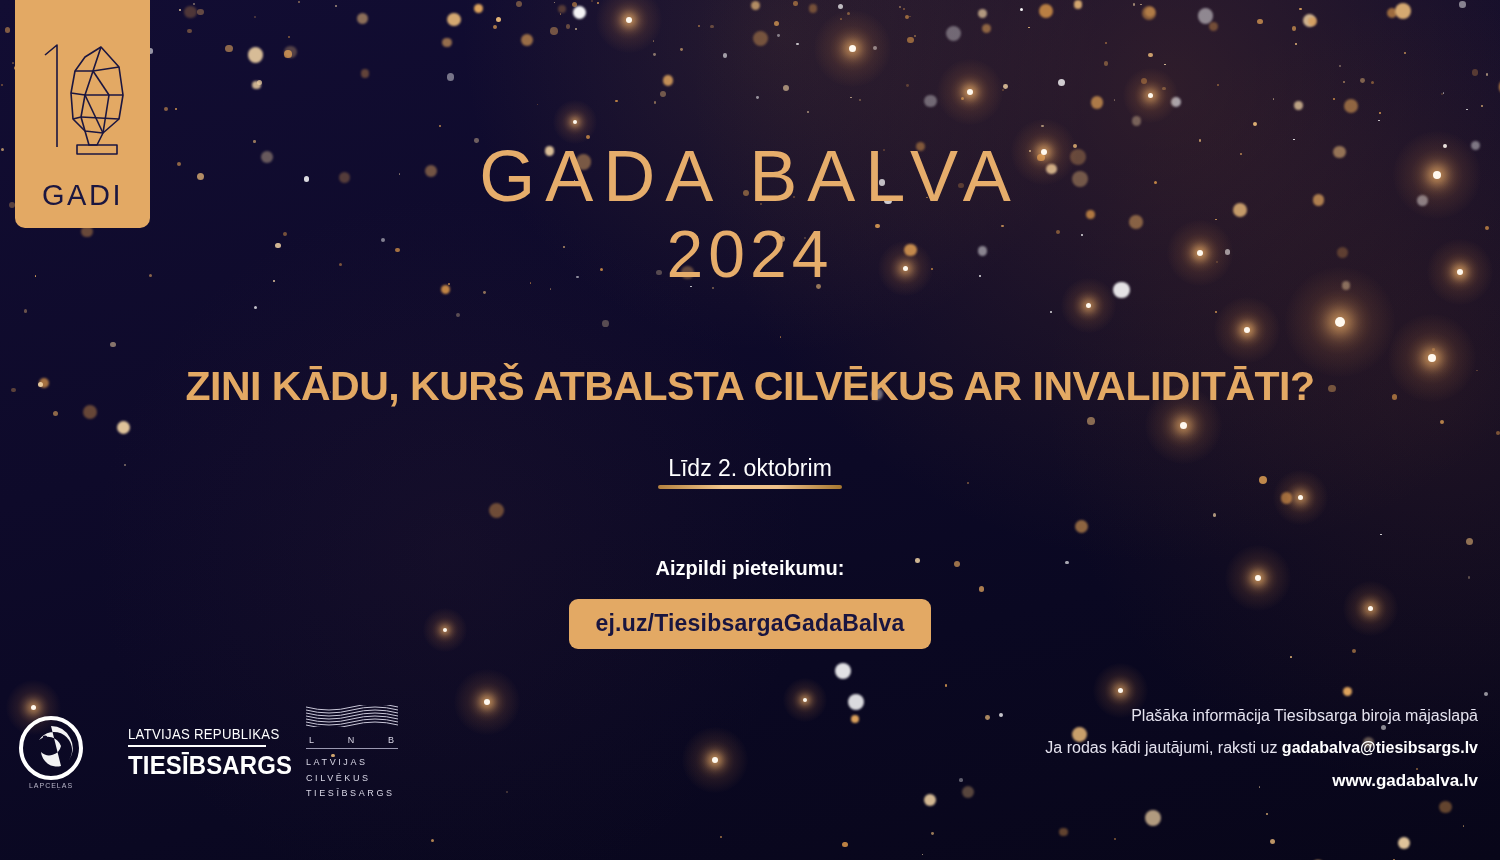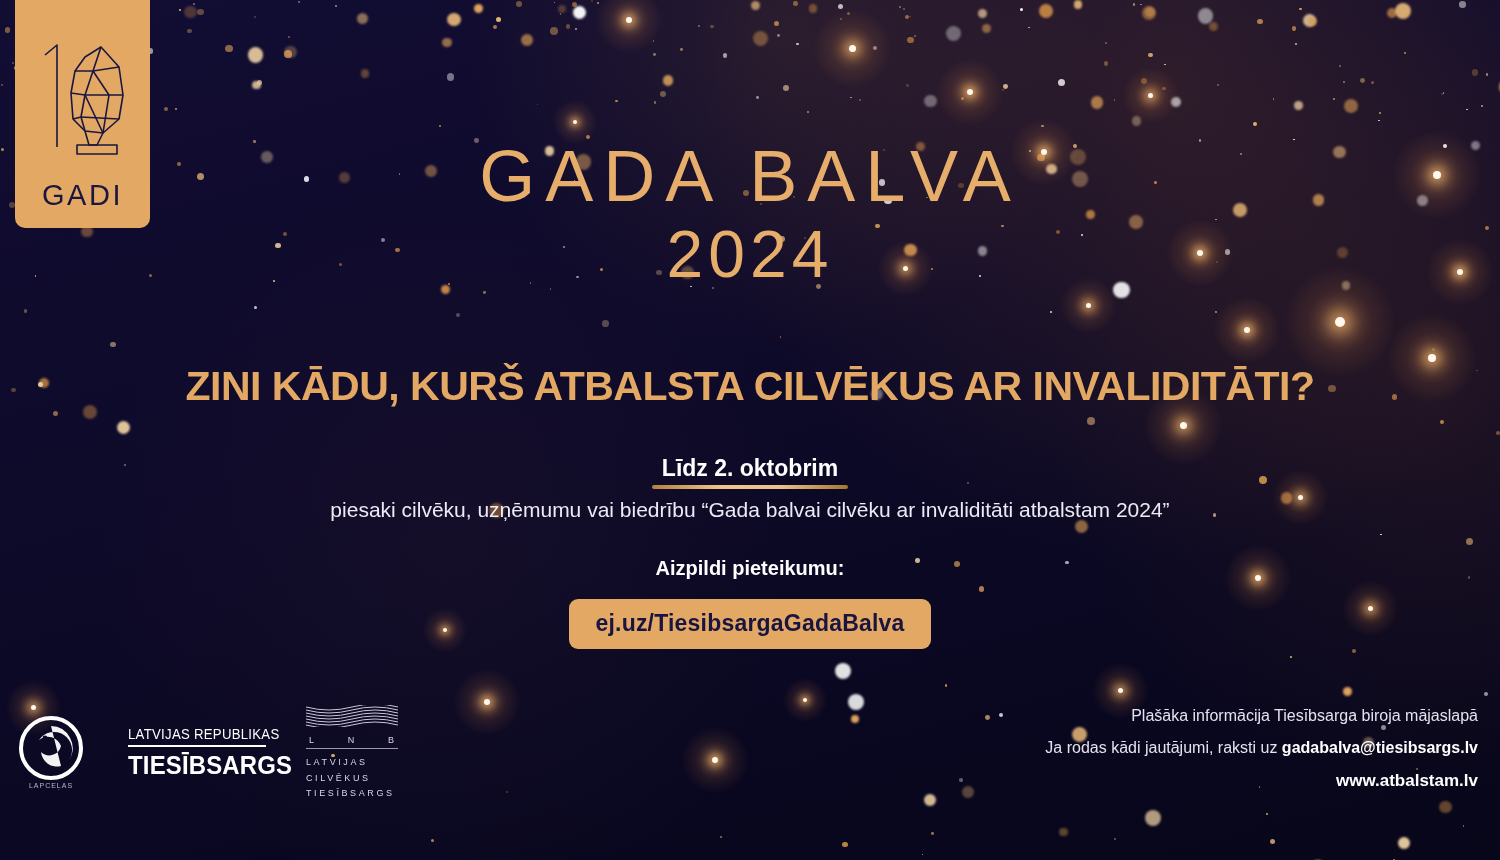--- a/index.html
+++ b/index.html
@@ -56,21 +56,21 @@
     text-align:center;
     font-size:41px; font-weight:bold; letter-spacing:-.5px;
     color:#e3a964;
     white-space:nowrap;
   }
 
   
   #deadline-wrap { position:absolute; left:0; right:0; top:455px; text-align:center; }
   #deadline {
     display:inline-block; position:relative;
-    font-size:23px; font-weight:bold; color:#ffffff;
+    font-size:23px; font-weight:normal; color:#ffffff;
     padding-bottom:7px;
   }
   #deadline-rule {
     display:block; position:absolute; left:-10px; right:-10px; bottom:0;
     height:4px; border-radius:3px;
     background:linear-gradient(90deg,#b4813f 0%,#f0c489 35%,#eec08a 65%,#a5762f 100%);
   }
   #subline {
     position:absolute; left:0; right:0; top:498px;
     text-align:center;
@@ -521,21 +521,20 @@
   </div>
 
   <div id="headline">ZINI KĀDU, KURŠ ATBALSTA CILVĒKUS AR INVALIDITĀTI?</div>
 
   <div id="deadline-wrap">
     <span id="deadline">
       <span>Līdz 2. oktobrim</span>
       <span id="deadline-rule"></span>
     </span>
   </div>
-  <div id="subline">piesaki cilvēku, uzņēmumu vai biedrību “Gada balvai cilvēku ar invaliditāti atbalstam 2024”</div>
 
   <div id="cta-label">Aizpildi pieteikumu:</div>
   <div id="cta-wrap">
     <button id="cta-button">ej.uz/TiesibsargaGadaBalva</button>
   </div>
 
   <div id="logos">
 
     <svg id="emblem" viewBox="0 0 78 82">
       <circle cx="39" cy="36" r="30" fill="none" stroke="#ffffff" stroke-width="4"></circle>
@@ -575,16 +574,16 @@
       </div>
     </div>
 
   </div>
 
   <div id="contact">
     <div>Plašāka informācija Tiesībsarga biroja mājaslapā</div>
     <div>
       <span>Ja rodas kādi jautājumi, raksti uz </span><b>gadabalva@tiesibsargs.lv</b>
     </div>
-    <div id="contact-www">www.atbalstam.lv</div>
+    <div id="contact-www">www.gadabalva.lv</div>
   </div>
 
 </div>
 
 </body></html>

